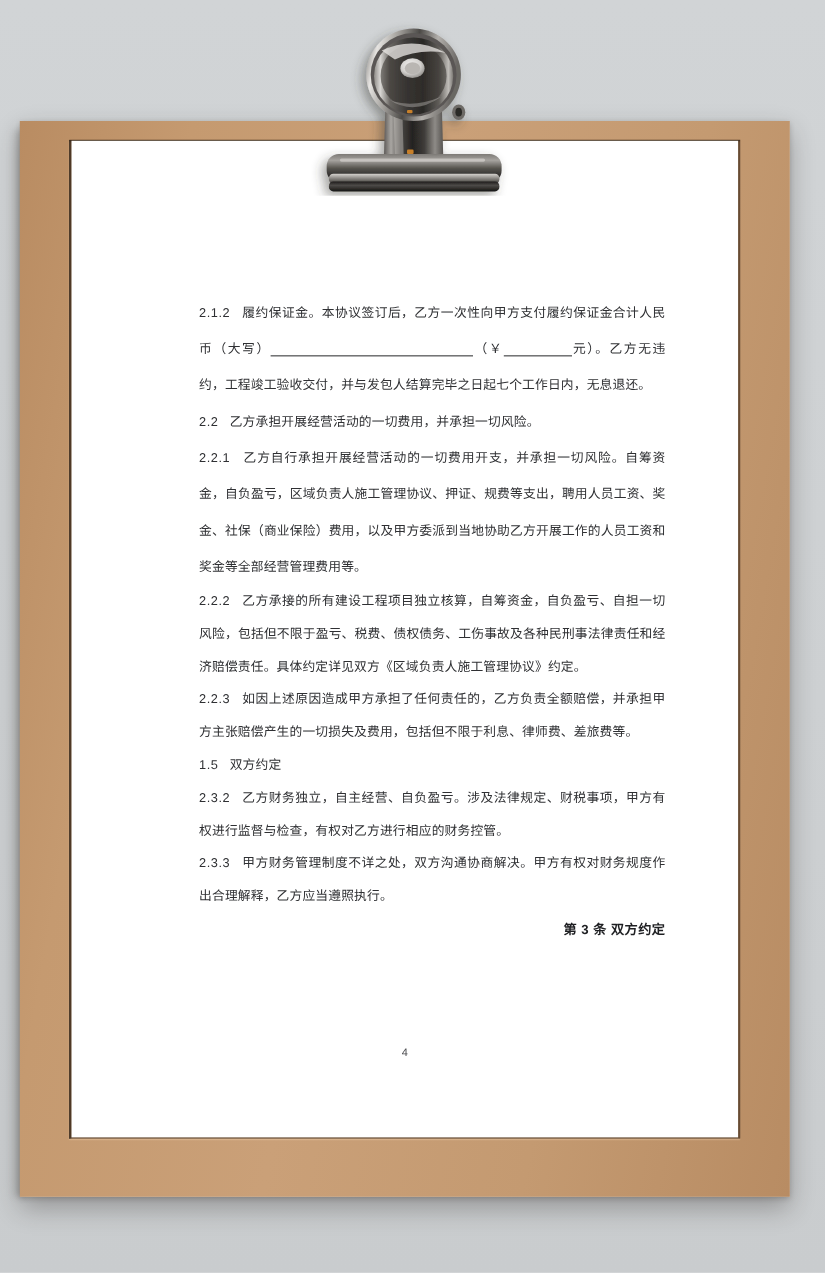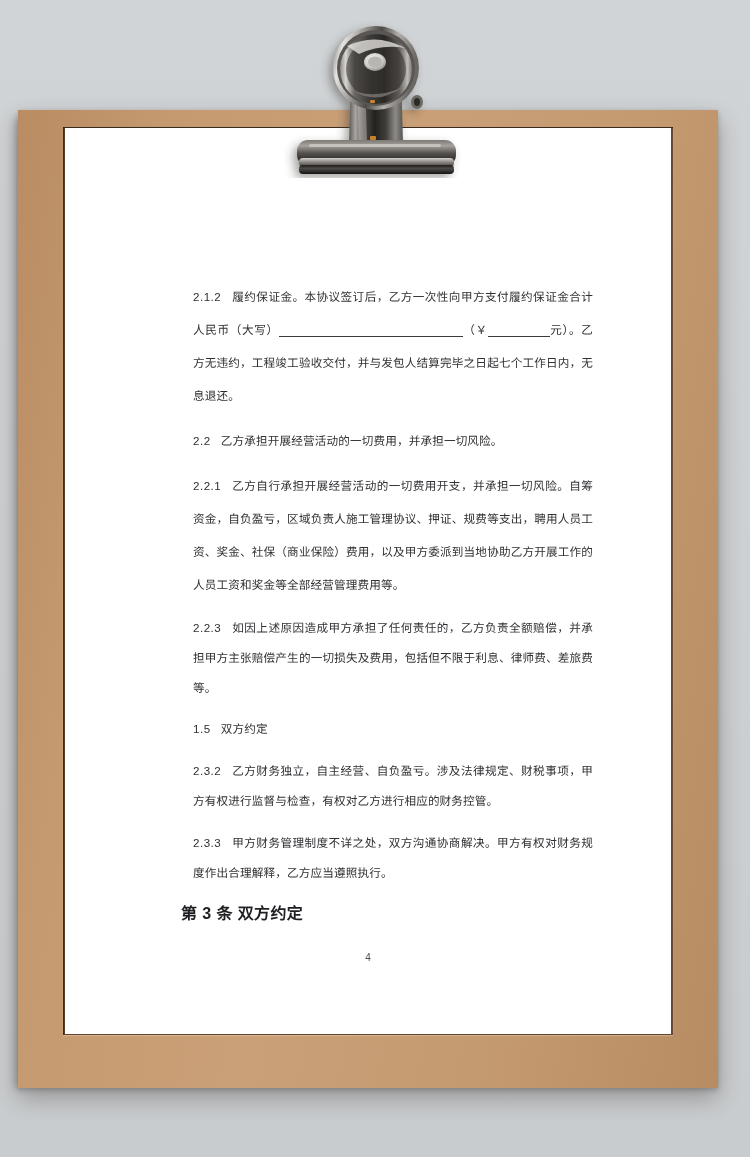--- a/index.html
+++ b/index.html
@@ -77,21 +77,21 @@
     top: 140px;
     width: 424px;
   }
 
   .para {
     color: #2f3033;
     font-size: 11.6px;
     line-height: 29.8px;
     text-align: justify;
     text-justify: inter-ideograph;
-    margin: 12px;
+    margin: 0;
     letter-spacing: 0.15px;
     word-break: break-all;
   }
   .para.loose { line-height: 33px; }
   .para .num { letter-spacing: 0.5px; }
 
   .blank-long {
     display: inline-block;
     width: 184px;
     border-bottom: 1px solid #3a3b3d;
@@ -99,25 +99,26 @@
   }
   .blank-short {
     display: inline-block;
     width: 62px;
     border-bottom: 1px solid #3a3b3d;
     vertical-align: -3px;
   }
 
   .heading {
     color: #1e1f22;
-    font-size: 16px;
+    font-size: 12px;
     font-weight: bold;
     line-height: 30px;
     margin: 0;
     letter-spacing: 0.4px;
+    text-align: right;
   }
 
   #page-number {
     position: absolute;
     left: 0;
     top: 824px;
     width: 606px;
     text-align: center;
     font-size: 10px;
     color: #4a4b4e;
@@ -148,20 +149,21 @@
     <div id="paper">
 
       <div id="page-body">
 
         <p class="para loose"><span class="num">2.1.2</span>&nbsp;&nbsp;&nbsp;<span>履约保证金。本协议签订后，乙方一次性向甲方支付履约保证金合计人民币（大写）</span><span class="blank-long"></span><span>（￥</span><span class="blank-short"></span><span>元）。乙方无违约，工程竣工验收交付，并与发包人结算完毕之日起七个工作日内，无息退还。</span></p>
 
         <p class="para loose"><span class="num">2.2</span>&nbsp;&nbsp;&nbsp;<span>乙方承担开展经营活动的一切费用，并承担一切风险。</span></p>
 
         <p class="para loose"><span class="num">2.2.1</span>&nbsp;&nbsp;&nbsp;<span>乙方自行承担开展经营活动的一切费用开支，并承担一切风险。自筹资金，自负盈亏，区域负责人施工管理协议、押证、规费等支出，聘用人员工资、奖金、社保（商业保险）费用，以及甲方委派到当地协助乙方开展工作的人员工资和奖金等全部经营管理费用等。</span></p>
 
+        <p class="para"><span class="num">2.2.2</span>&nbsp;&nbsp;&nbsp;<span>乙方承接的所有建设工程项目独立核算，自筹资金，自负盈亏、自担一切风险，包括但不限于盈亏、税费、债权债务、工伤事故及各种民刑事法律责任和经济赔偿责任。具体约定详见双方《区域负责人施工管理协议》约定。</span></p>
 
         <p class="para"><span class="num">2.2.3</span>&nbsp;&nbsp;&nbsp;<span>如因上述原因造成甲方承担了任何责任的，乙方负责全额赔偿，并承担甲方主张赔偿产生的一切损失及费用，包括但不限于利息、律师费、差旅费等。</span></p>
 
         <p class="para"><span class="num">1.5</span>&nbsp;&nbsp;&nbsp;<span>双方约定</span></p>
 
 
         <p class="para"><span class="num">2.3.2</span>&nbsp;&nbsp;&nbsp;<span>乙方财务独立，自主经营、自负盈亏。涉及法律规定、财税事项，甲方有权进行监督与检查，有权对乙方进行相应的财务控管。</span></p>
 
         <p class="para"><span class="num">2.3.3</span>&nbsp;&nbsp;&nbsp;<span>甲方财务管理制度不详之处，双方沟通协商解决。甲方有权对财务规度作出合理解释，乙方应当遵照执行。</span></p>
 

